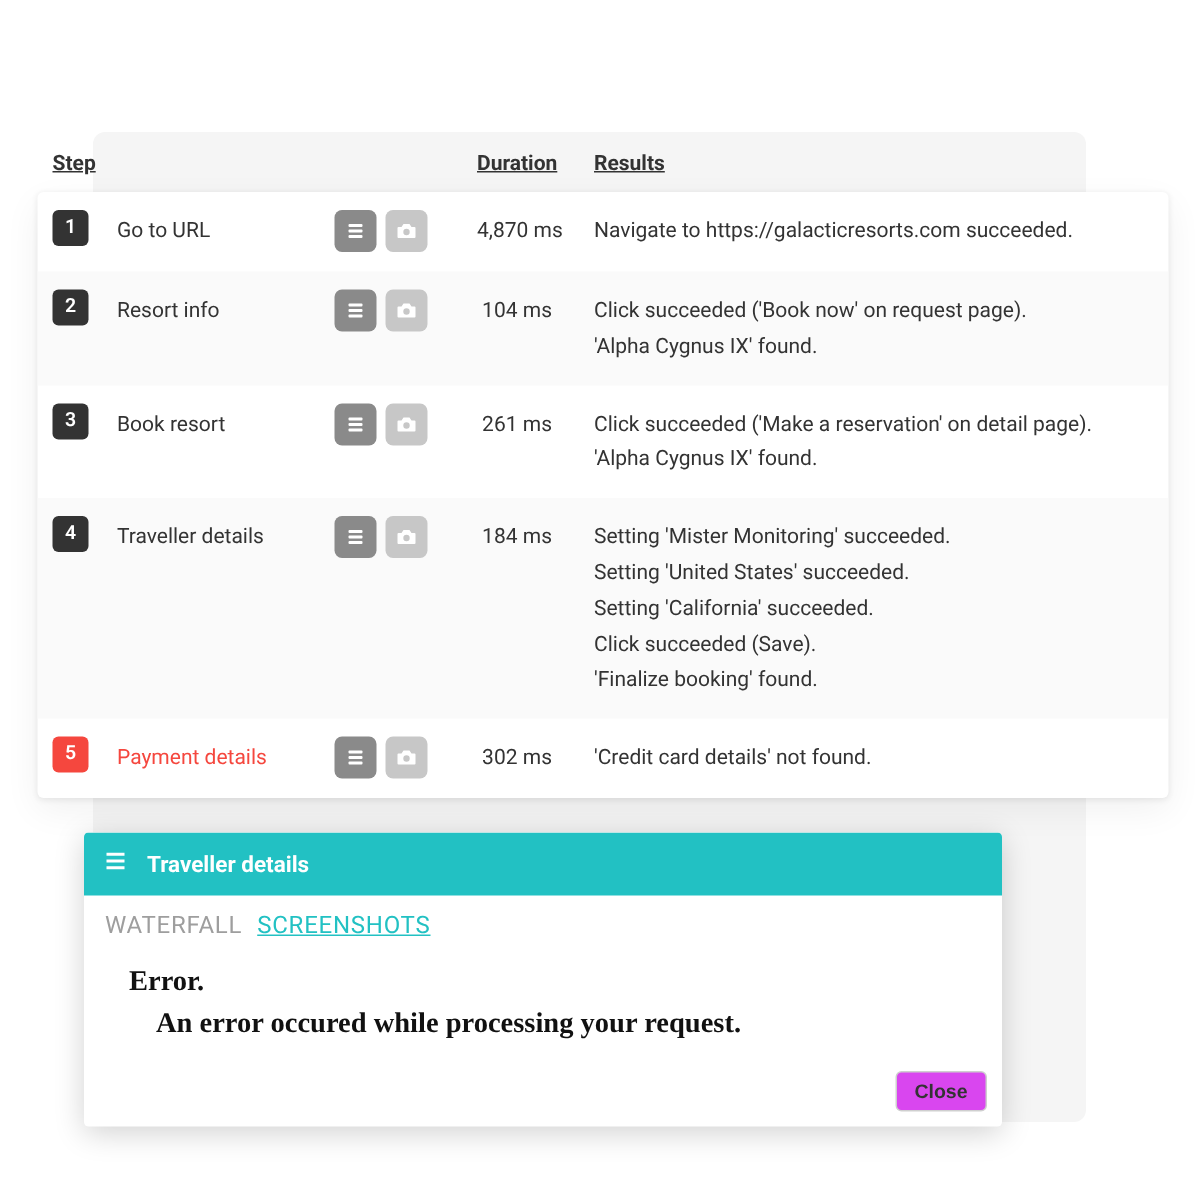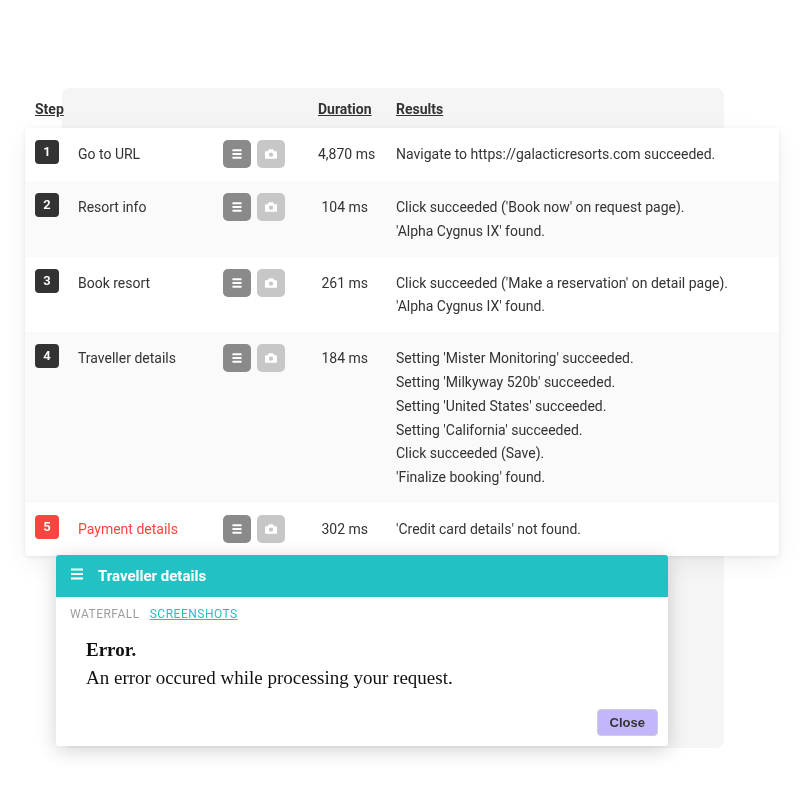--- a/index.html
+++ b/index.html
@@ -110,40 +110,40 @@
       gap: 12px;
       padding: 10px 12px;
       font-weight: 700;
       font-size: 15px;
     }
     .popup-header svg { width: 18px; height: 18px; }
     .popup-tabs {
       display: flex;
       gap: 10px;
       padding: 10px 14px 8px 14px;
-      font-size: 12px;
+      font-size: 16px;
       letter-spacing: 0.5px;
     }
     .tab-w { color: #9e9e9e; }
     .tab-s { color: #22c1c3; text-decoration: underline; cursor: pointer; }
     .popup-body {
       padding: 10px 30px 12px 30px;
       font-family: Georgia, "Times New Roman", serif;
       font-size: 19px;
       color: #111;
     }
     .popup-body .err-title { font-weight: 700; margin-bottom: 6px; }
-    .popup-body .err-msg { font-weight: 400; }
+    .popup-body .err-msg { font-weight: 700; margin-left: 18px; }
     .popup-footer {
       display: flex;
       justify-content: flex-end;
       padding: 8px 10px 10px 10px;
     }
     .close-btn {
-      background: #c4b5fd;
+      background: #d946ef;
       border: 1px solid #cfcfcf;
       border-radius: 4px;
       padding: 5px 12px;
       font-size: 13px;
       font-weight: 600;
       cursor: pointer;
       color: #333;
     }
   </style>
 </head>
@@ -245,21 +245,20 @@
         <span class="iconbtn light">
           <svg viewBox="0 0 24 24" fill="#ffffff">
             <path d="M4 8h3l2-3h6l2 3h3a1 1 0 0 1 1 1v9a1 1 0 0 1-1 1H4a1 1 0 0 1-1-1V9a1 1 0 0 1 1-1z"></path>
             <circle cx="12" cy="13" r="3.2" fill="#c7c7c7"></circle>
           </svg>
         </span>
       </div>
       <div class="c-dur">184 ms</div>
       <div class="c-res">
         <span class="line">Setting 'Mister Monitoring' succeeded.</span>
-        <span class="line">Setting 'Milkyway 520b' succeeded.</span>
         <span class="line">Setting 'United States' succeeded.</span>
         <span class="line">Setting 'California' succeeded.</span>
         <span class="line">Click succeeded (Save).</span>
         <span class="line">'Finalize booking' found.</span>
       </div>
     </div>
     <div class="row">
       <div class="c-step"><span class="badge err">5</span></div>
       <div class="c-name err">Payment details</div>
       <div class="c-icons">

